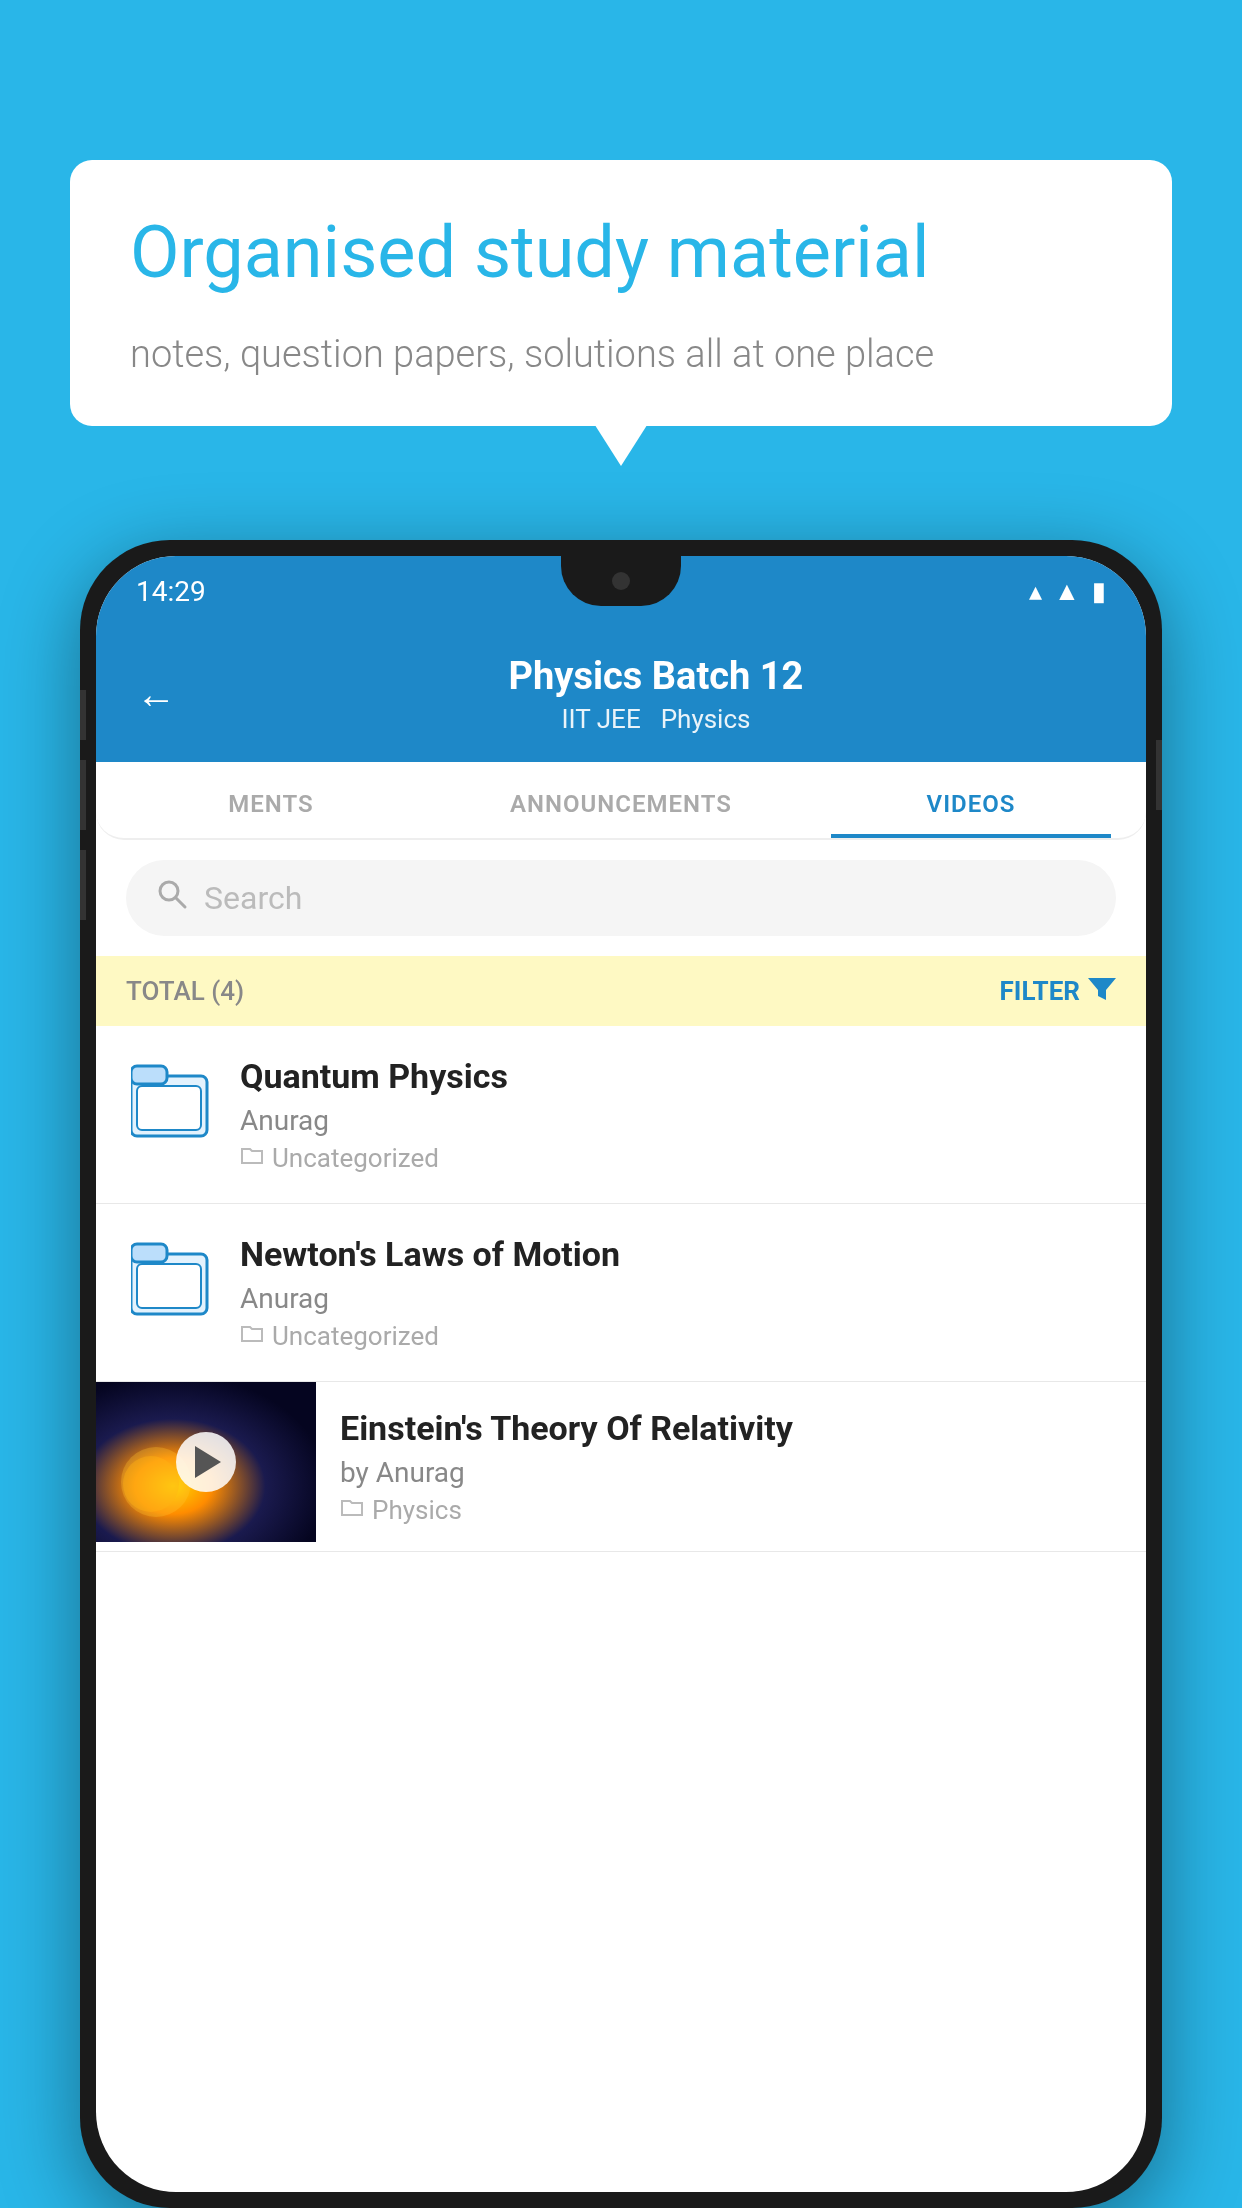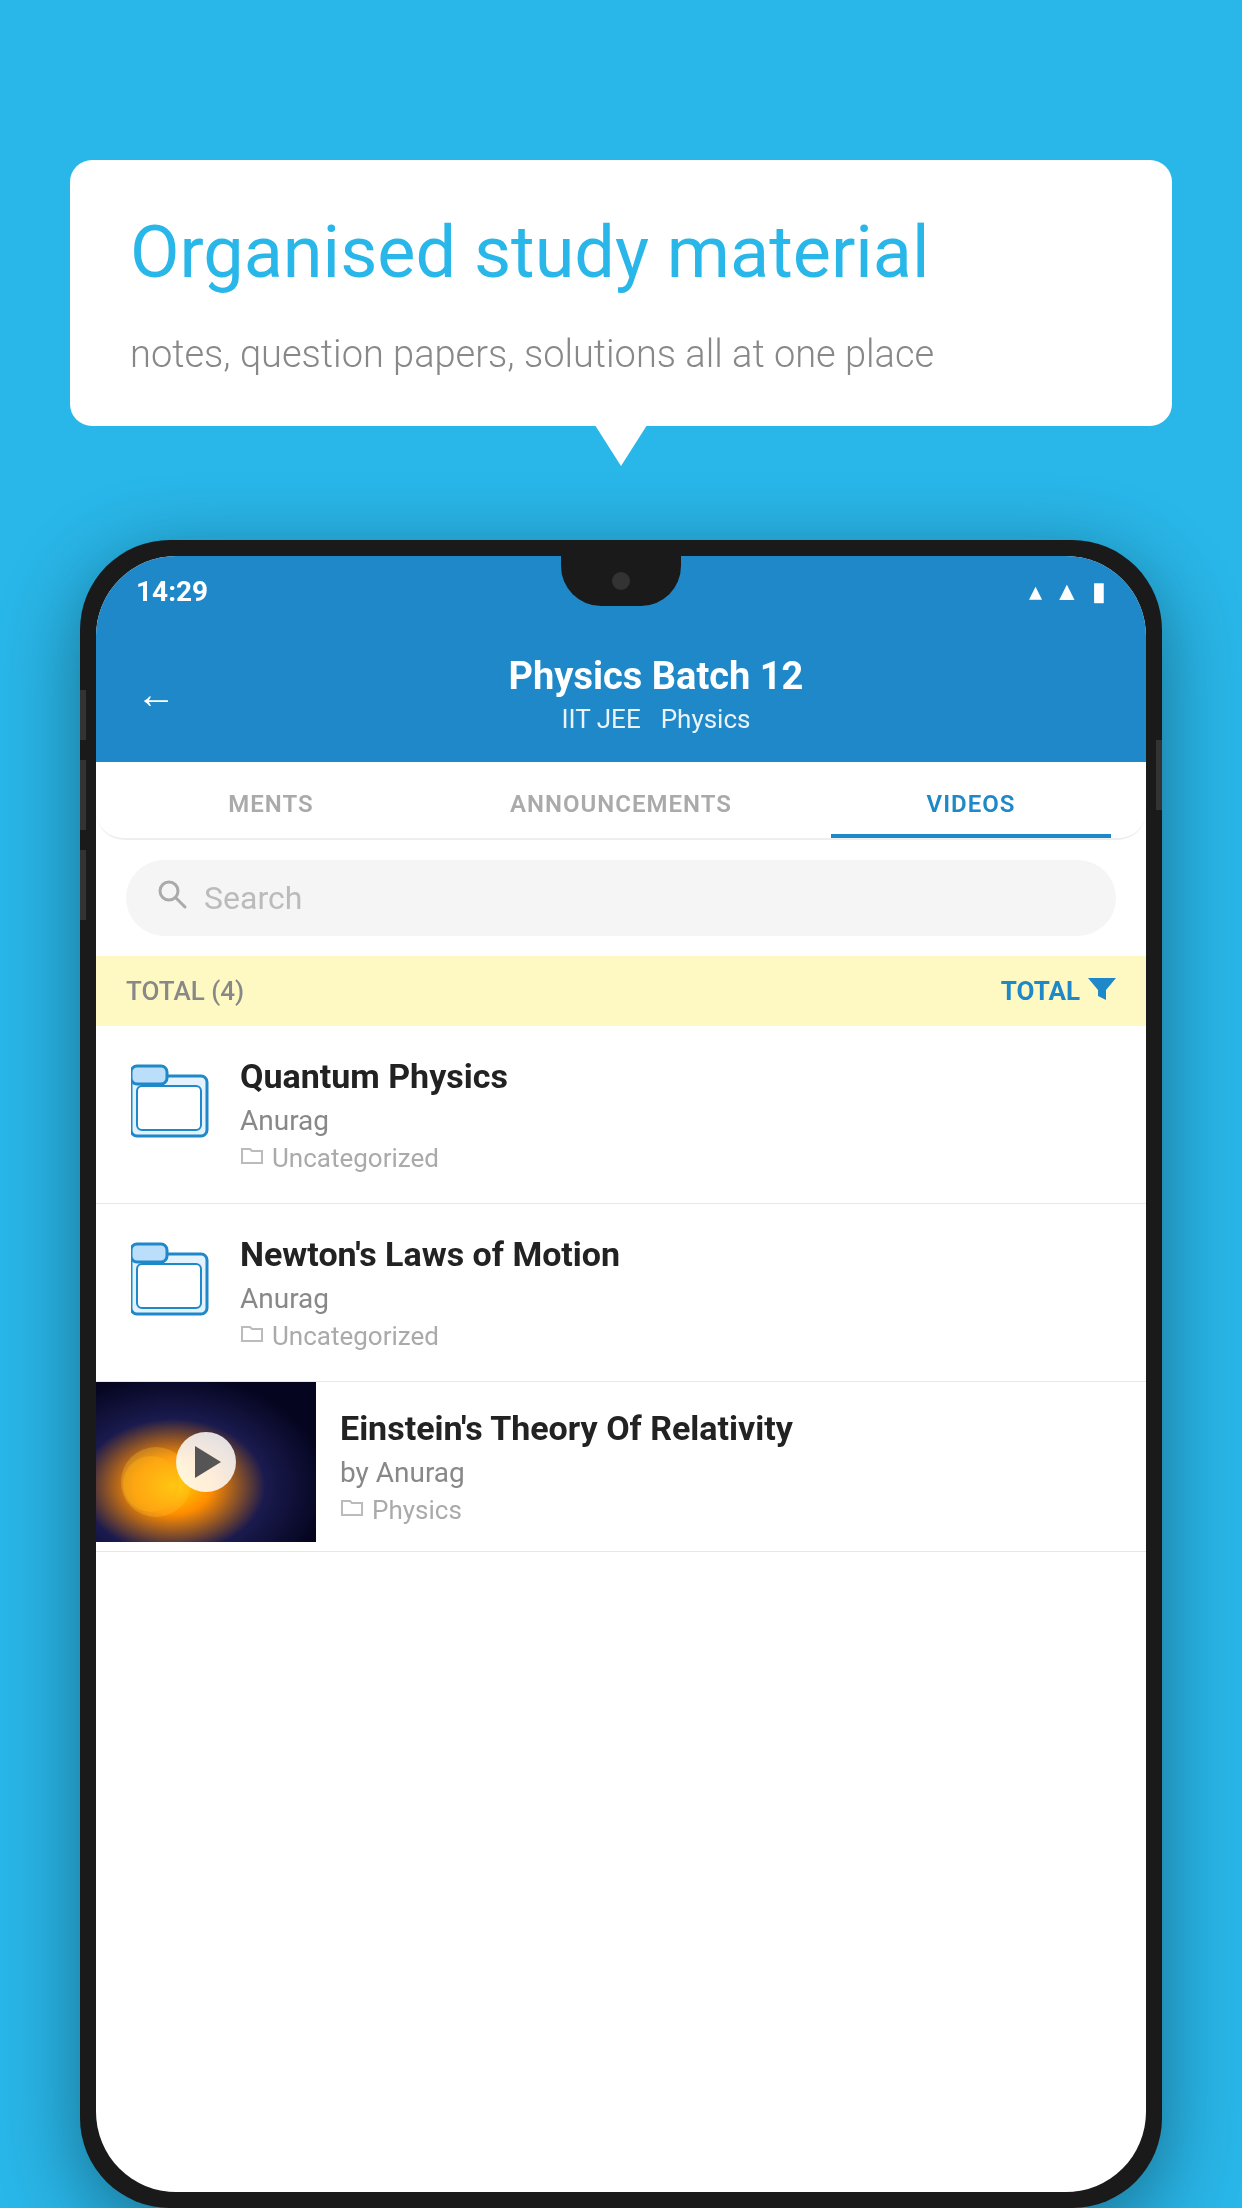--- a/index.html
+++ b/index.html
@@ -67,21 +67,21 @@
       height: 70px;
       display: flex;
       align-items: center;
       justify-content: space-between;
       padding: 0 40px;
       position: relative;
     }
     .status-time {
       color: white;
       font-size: 28px;
-      font-weight: 700;
+      font-weight: 400;
     }
     .status-icons {
       display: flex;
       align-items: center;
       gap: 12px;
     }
     .notch {
       position: absolute;
       top: 0;
       left: 50%;
@@ -437,21 +437,21 @@
               <line x1="20" y1="20" x2="29" y2="29" stroke="#aaa" stroke-width="3" stroke-linecap="round"></line>
             </svg>
           </span>
           <span class="search-placeholder">Search</span>
         </div>
       </div>
 
       <div class="filter-bar">
         <span class="total-count">TOTAL (4)</span>
         <div class="filter-button">
-          <span>TOTAL</span>
+          <span>FILTER</span>
           <span>
             <svg width="28" height="28" viewBox="0 0 28 28" fill="#1e88c8">
               <polygon points="0,4 28,4 18,16 18,26 10,22 10,16"></polygon>
             </svg>
           </span>
         </div>
       </div>
 
       <div class="content-area">
 

